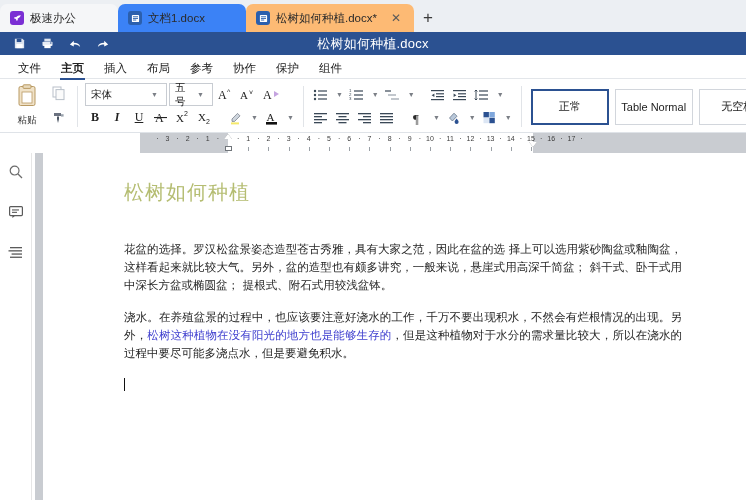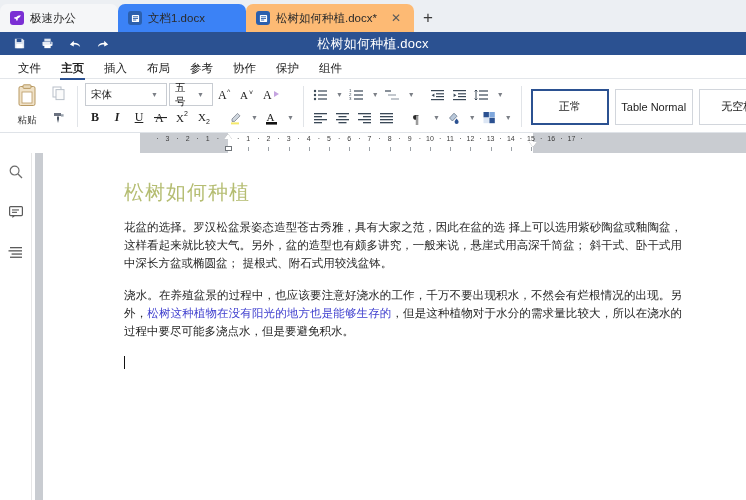--- a/index.html
+++ b/index.html
@@ -208,21 +208,21 @@
   .page {
     width: 100%;
     background: #ffffff;
     padding: 26px 64px 0 78px;
     position: relative;
   }
   .doc-title {
     font-family: "DejaVu Sans", sans-serif;
     font-size: 20px;
     color: #b5bd72;
-    margin-bottom: 12px;
+    margin-bottom: 34px;
     letter-spacing: 1px;
   }
   .para {
     font-family: "DejaVu Sans", sans-serif;
     font-size: 11.5px;
     line-height: 18px;
     color: #262626;
     margin-bottom: 14px;
     text-align: justify;
     word-break: break-all;

